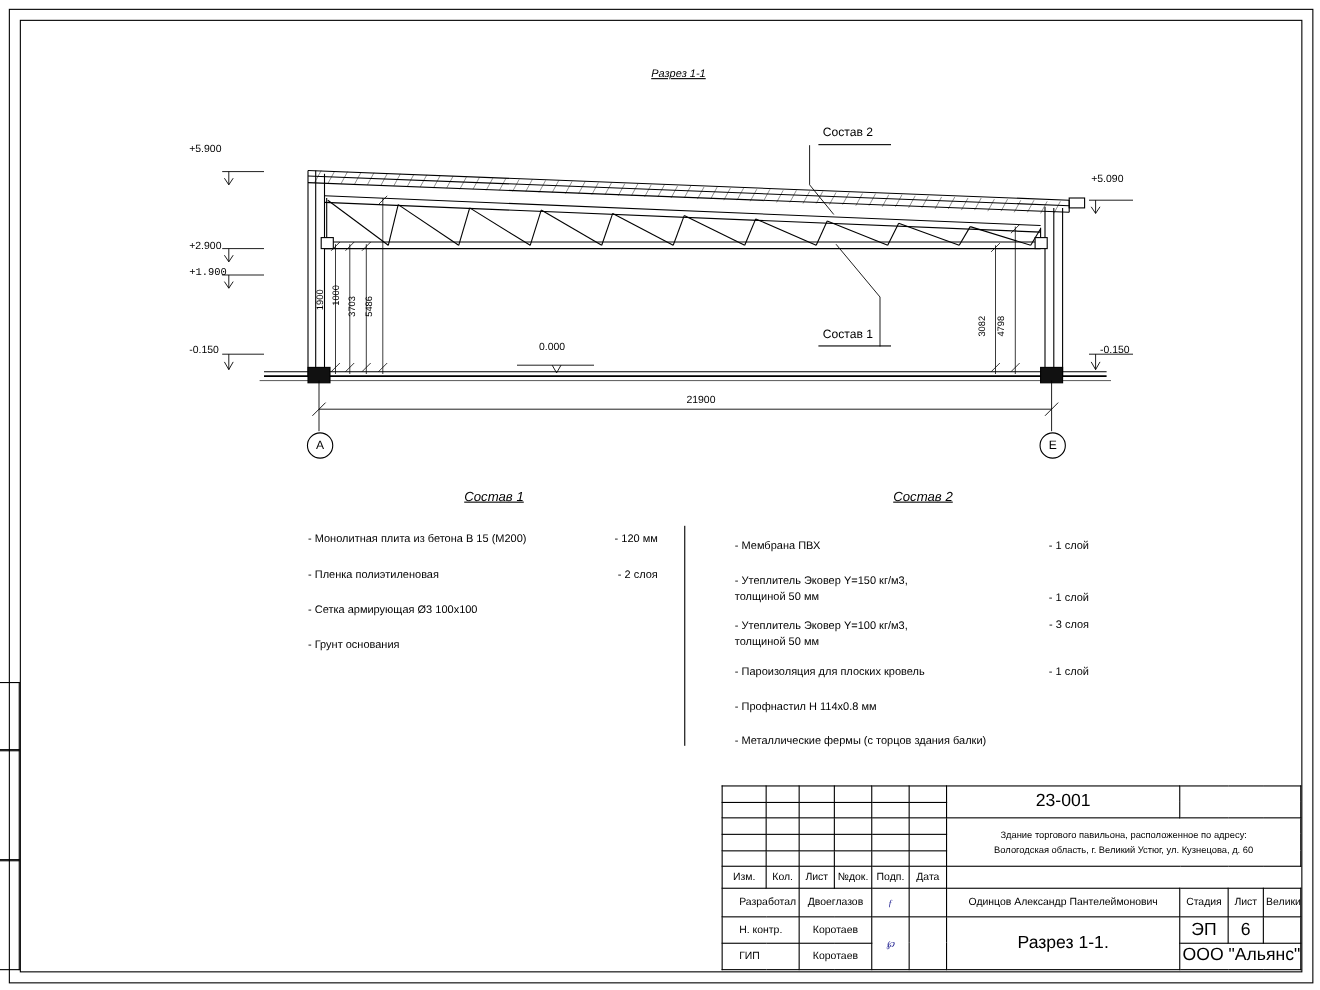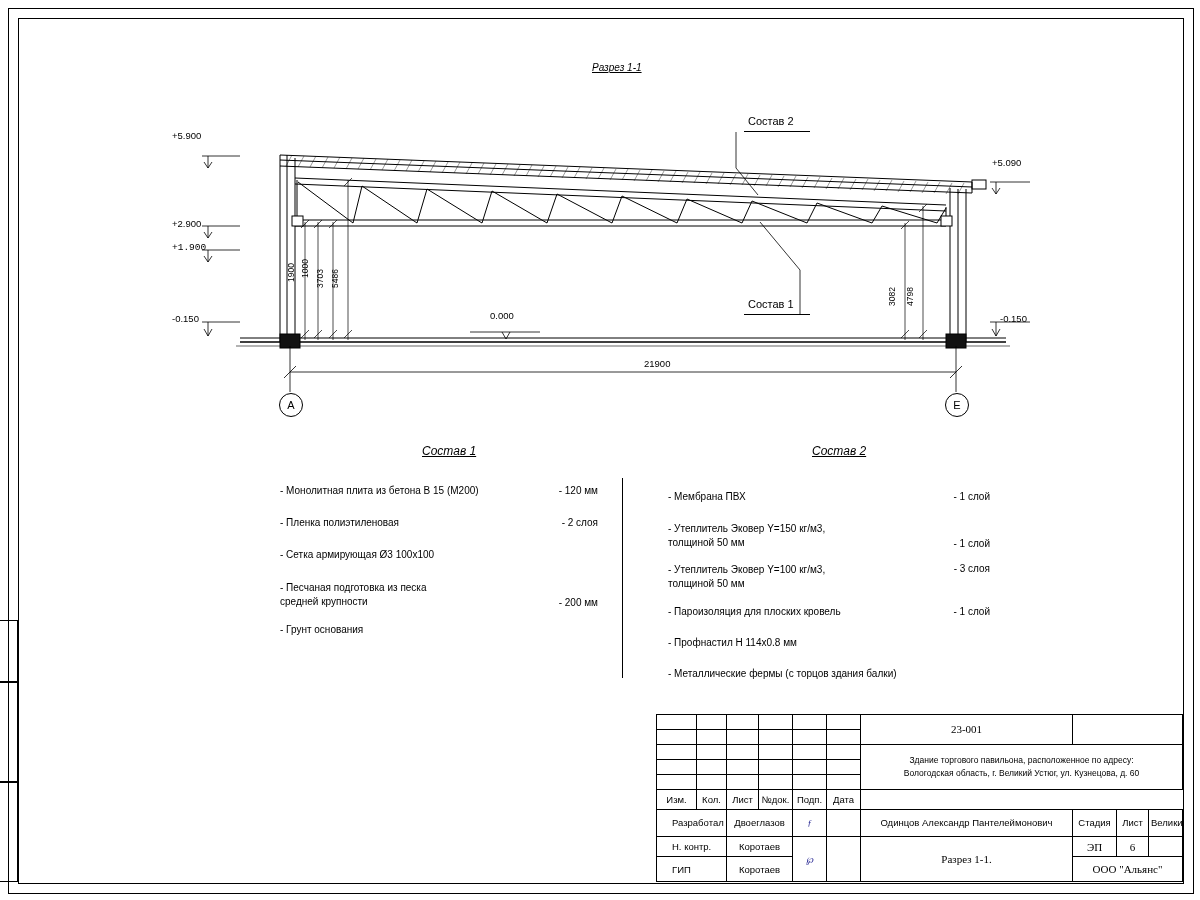--- a/index.html
+++ b/index.html
@@ -89,21 +89,21 @@
   .stamp td {
     border: 1px solid #000;
     font-size: 8.5px;
     padding: 0 2px;
     text-align: center;
     vertical-align: middle;
     white-space: nowrap;
     overflow: hidden;
   }
   .stamp td.left { text-align: left; padding-left: 15px; }
-  .stamp .big { font-size: 11px; font-family: Liberation Serif, serif; }
+  .stamp .big { font-size: 16px; }
   .stamp .mid { font-size: 9.5px; }
   .sig {
     font-family: "Liberation Serif", serif;
     font-style: italic;
     font-size: 12px;
     color: #1a1a8c;
   }
   .lst-item {
     display: flex;
     justify-content: space-between;
@@ -346,21 +346,21 @@
   <div class="abs" style="left:744px; top:314px; width:66px; height:1px; background:#000;"></div>
 
   <div class="abs t8" style="left:296px; top:272px; transform:rotate(-90deg); transform-origin:left bottom;">1900</div>
   <div class="abs t8" style="left:310px; top:268px; transform:rotate(-90deg); transform-origin:left bottom;">1000</div>
   <div class="abs t8" style="left:325px; top:278px; transform:rotate(-90deg); transform-origin:left bottom;">3703</div>
   <div class="abs t8" style="left:340px; top:278px; transform:rotate(-90deg); transform-origin:left bottom;">5486</div>
 
   <div class="abs t8" style="left:897px; top:296px; transform:rotate(-90deg); transform-origin:left bottom;">3082</div>
   <div class="abs t8" style="left:915px; top:296px; transform:rotate(-90deg); transform-origin:left bottom;">4798</div>
 
-  <div class="abs t9" style="left:644px; top:358px;">21900</div>
+  <div class="abs t9" style="left:624px; top:358px;">21900</div>
 
   <div class="abs axis-circle" style="left:279px; top:393px;">
     <span>А</span>
   </div>
   <div class="abs axis-circle" style="left:945px; top:393px;">
     <span>Е</span>
   </div>
 
   <div class="abs sub-title" style="left:422px; top:444px;">Состав 1</div>
   <div class="abs" style="left:280px; top:485px; width:318px;">
@@ -368,25 +368,20 @@
       <span class="lbl">- Монолитная плита из бетона В 15 (М200)</span>
       <span class="val">- 120 мм</span>
     </div>
     <div class="lst-item" style="margin-bottom:21px;">
       <span class="lbl">- Пленка полиэтиленовая</span>
       <span class="val">- 2 слоя</span>
     </div>
     <div class="lst-item" style="margin-bottom:21px;">
       <span class="lbl">- Сетка армирующая Ø3 100x100</span>
       <span class="val"></span>
-    </div>
-    <div class="lst-item" style="margin-bottom:16px; align-items:flex-end;">
-      <span class="lbl" style="white-space:pre-line; line-height:1.35;">- Песчаная подготовка из песка
-  средней крупности</span>
-      <span class="val">- 200 мм</span>
     </div>
     <div class="lst-item">
       <span class="lbl">- Грунт основания</span>
       <span class="val"></span>
     </div>
   </div>
 
   <div class="abs ln-v" style="left:622px; top:478px; height:200px;"></div>
 
   <div class="abs sub-title" style="left:812px; top:444px;">Состав 2</div>

